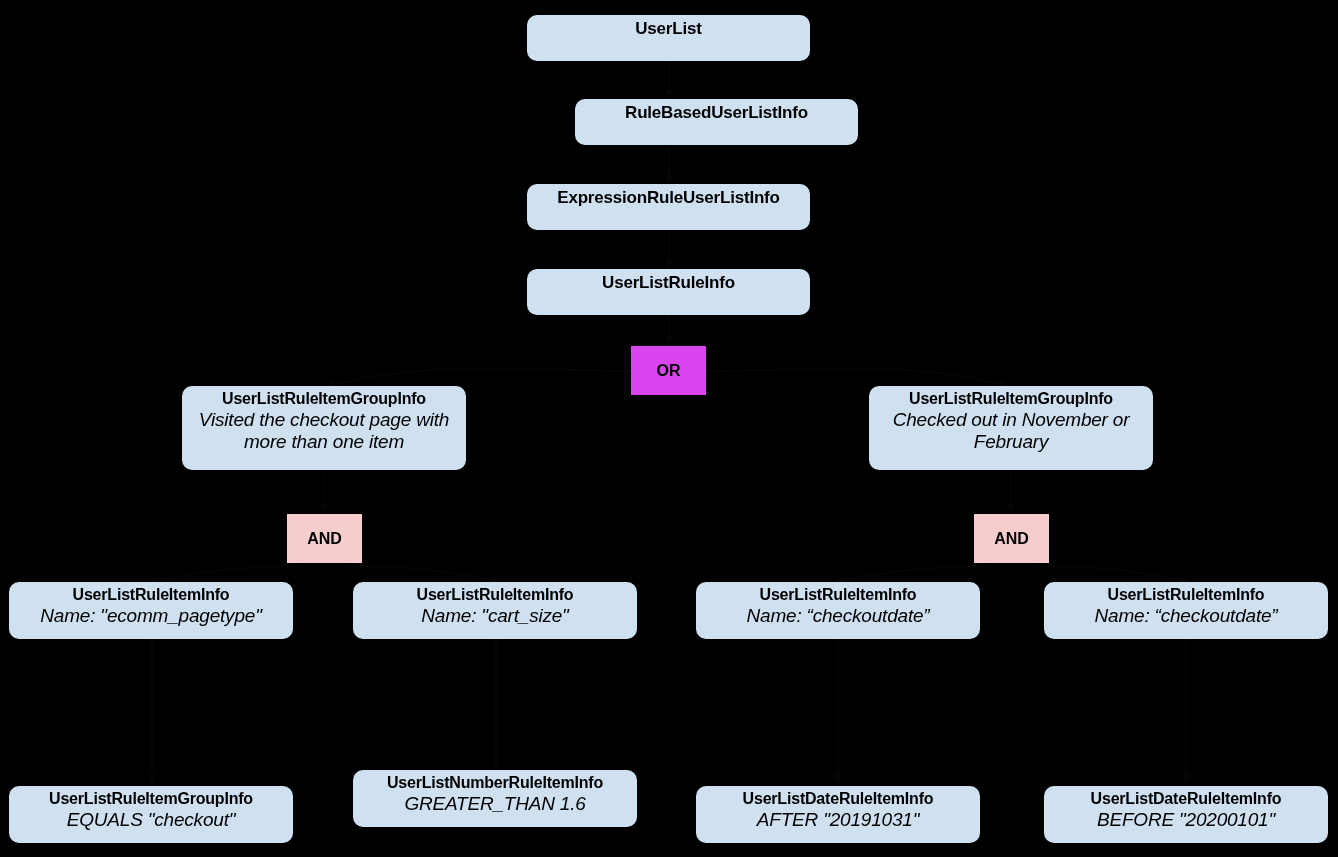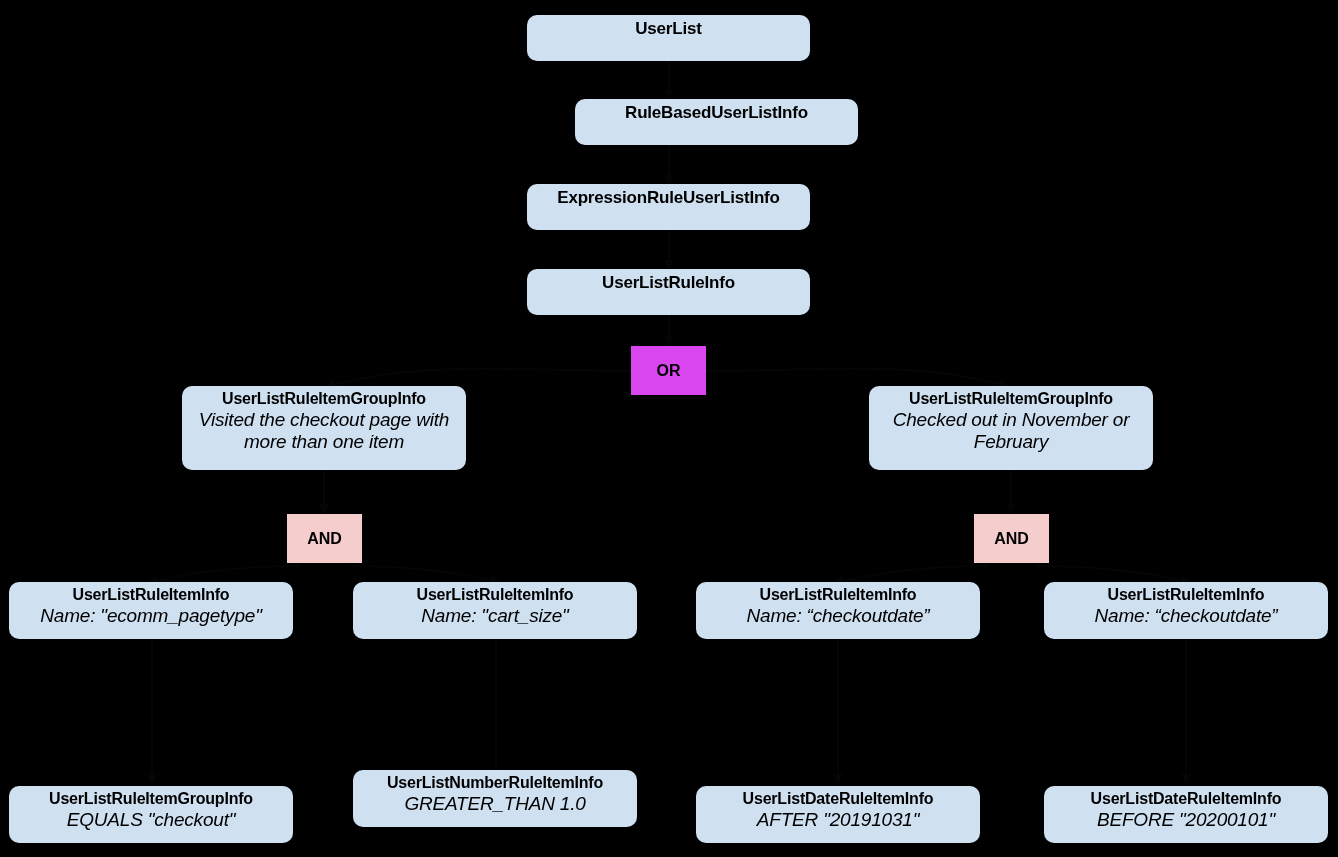--- a/index.html
+++ b/index.html
@@ -167,21 +167,21 @@
     <span class="desc">Name: “checkoutdate”</span>
   </div>
 
   <div class="node" style="left:9px; top:786px; width:284px; height:57px;">
     <span class="title">UserListRuleItemGroupInfo</span>
     <span class="desc">EQUALS "checkout"</span>
   </div>
 
   <div class="node" style="left:353px; top:770px; width:284px; height:57px;">
     <span class="title">UserListNumberRuleItemInfo</span>
-    <span class="desc">GREATER_THAN 1.0</span>
+    <span class="desc">GREATER_THAN 1.6</span>
   </div>
 
   <div class="node" style="left:696px; top:786px; width:284px; height:57px;">
     <span class="title">UserListDateRuleItemInfo</span>
     <span class="desc">AFTER "20191031"</span>
   </div>
 
   <div class="node" style="left:1044px; top:786px; width:284px; height:57px;">
     <span class="title">UserListDateRuleItemInfo</span>
     <span class="desc">BEFORE "20200101"</span>

